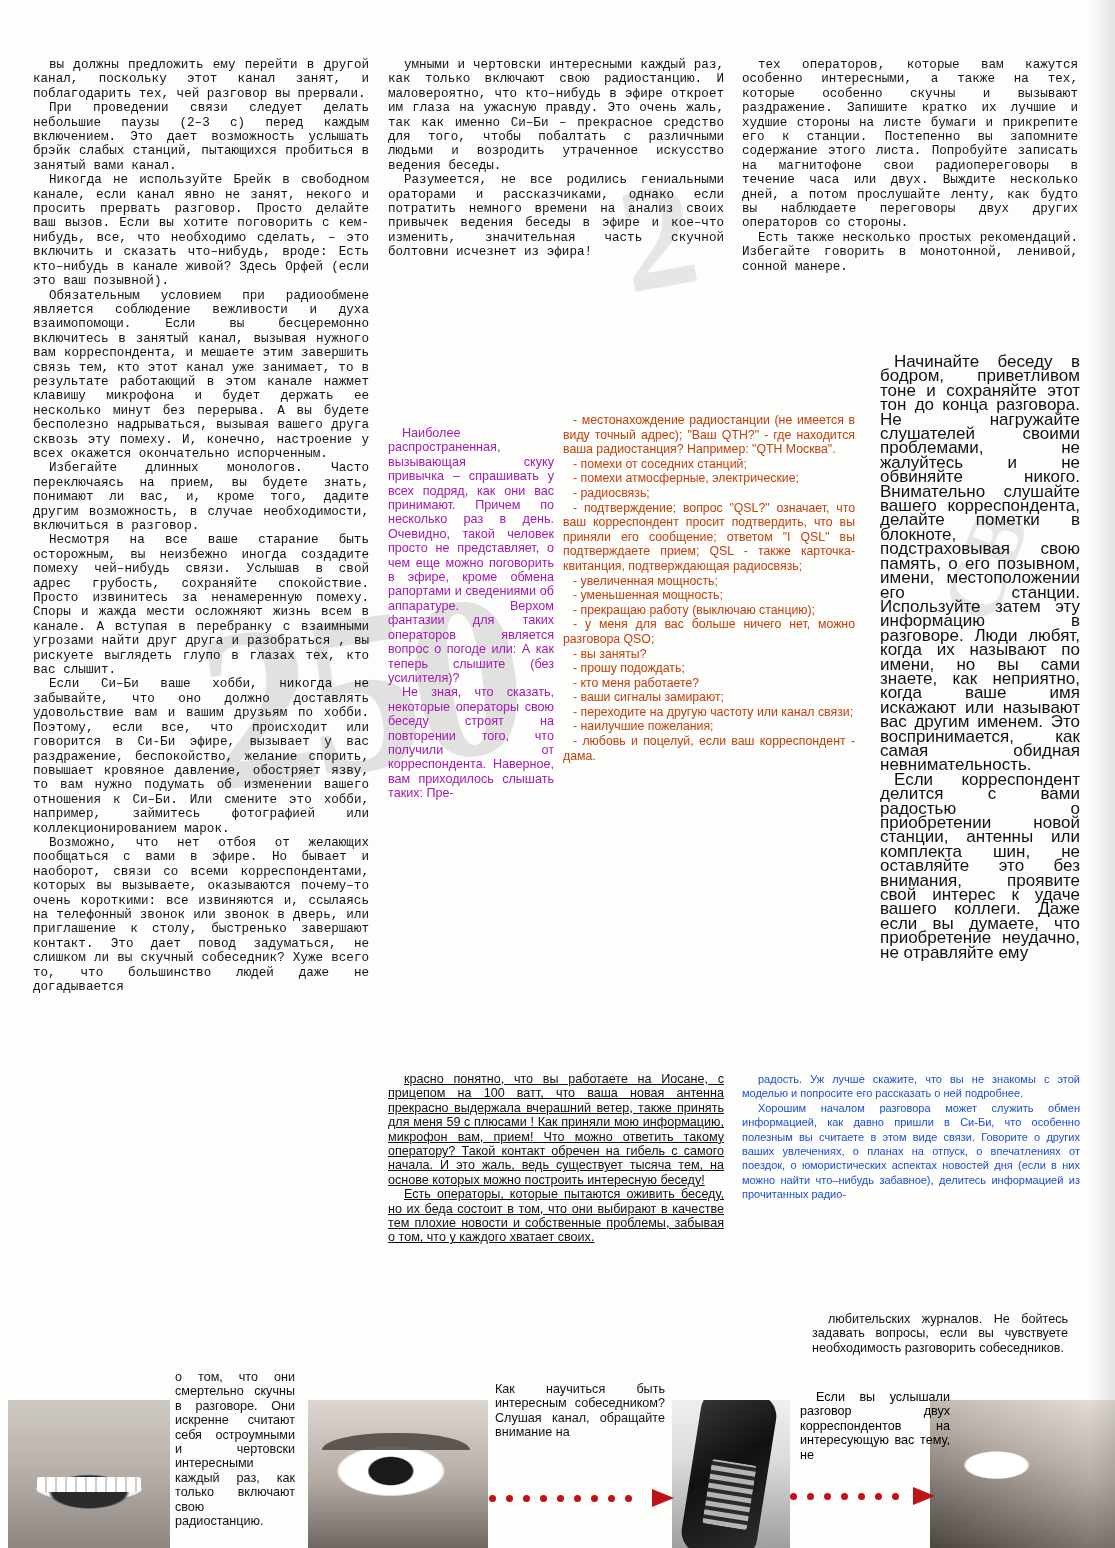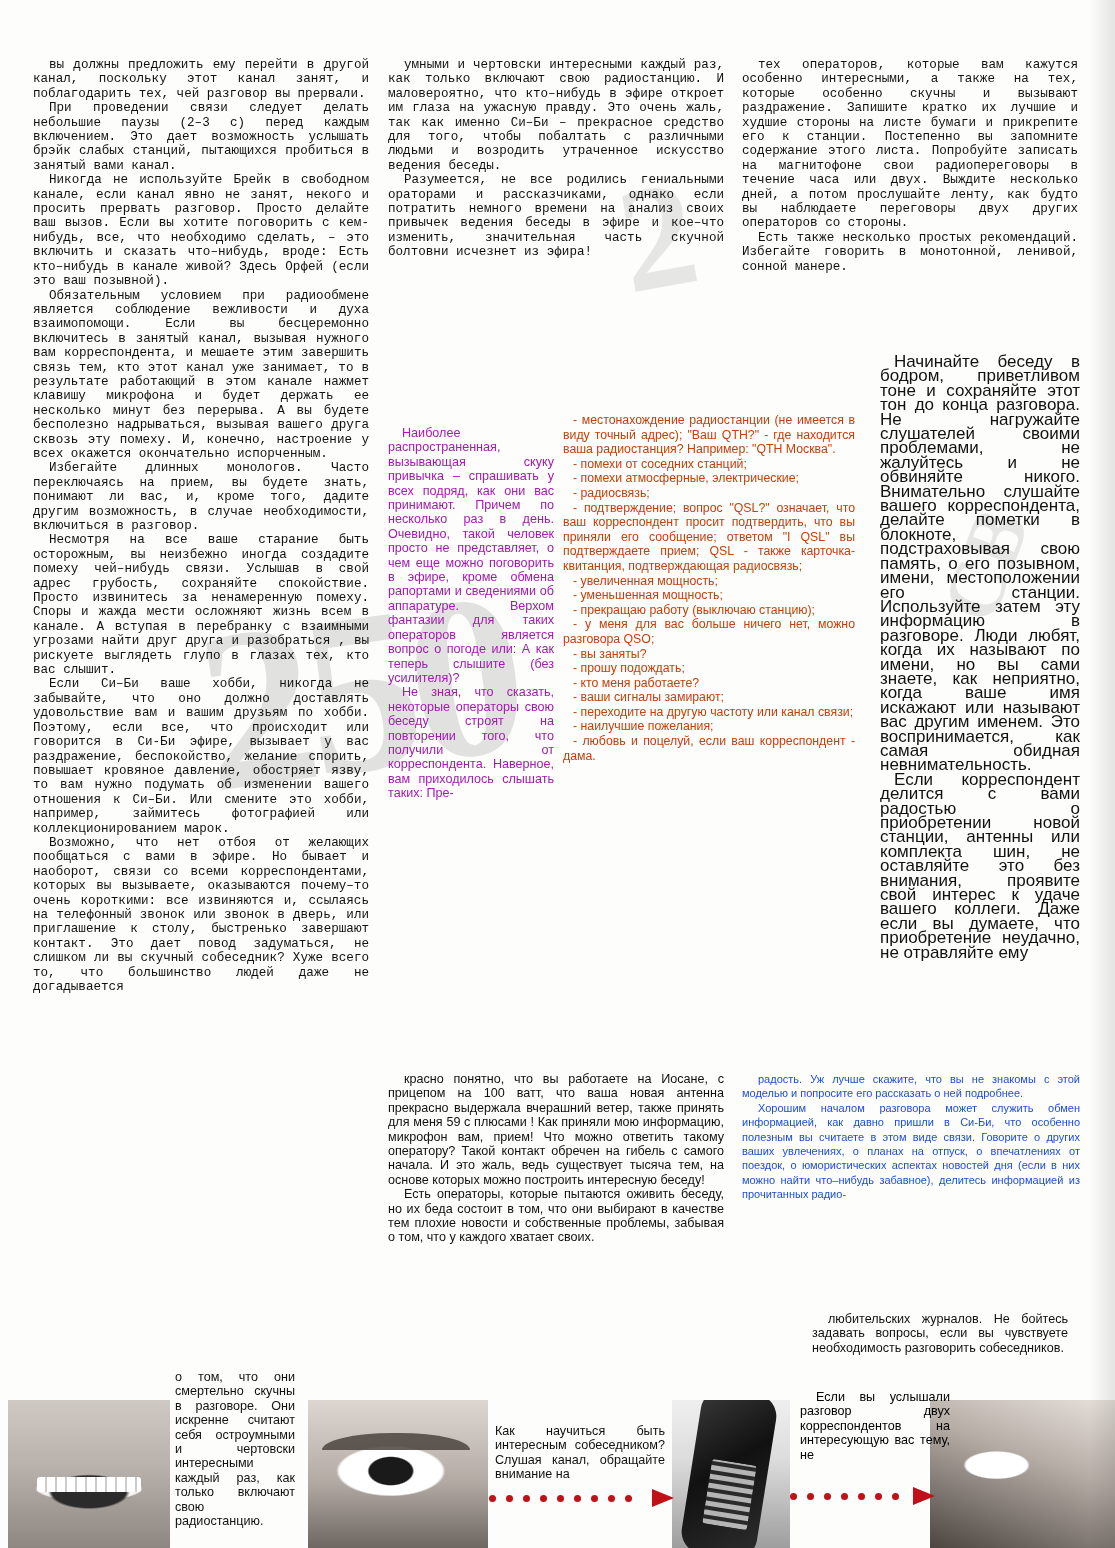--- a/index.html
+++ b/index.html
@@ -112,21 +112,21 @@
     position: absolute;
     left: 388px;
     top: 1072px;
     width: 336px;
     font-size: 12.6px;
     line-height: 14.4px;
     text-align: justify;
     color: #111;
     z-index: 3;
   }
-  .col-2-bottom p { margin: 0; text-indent: 16px; }
+  .col-2-bottom p { margin: 0; text-indent: 16px; text-decoration: underline; }
 
   .col-3-narrow {
     position: absolute;
     left: 880px;
     top: 355px;
     width: 200px;
     font-size: 17px;
     line-height: 14.4px;
     text-align: justify;
     color: #111;
@@ -189,21 +189,20 @@
   .col-2-tail {
     position: absolute;
     left: 495px;
     top: 1382px;
     width: 170px;
     font-size: 12.6px;
     line-height: 14.4px;
     text-align: justify;
     color: #111;
     z-index: 5;
-    margin-top: 42px;
   }
   .col-2-tail p { margin: 0; text-indent: 0; }
 
   
   .photos {
     position: absolute;
     left: 0;
     bottom: 0;
     width: 1115px;
     height: 148px;

